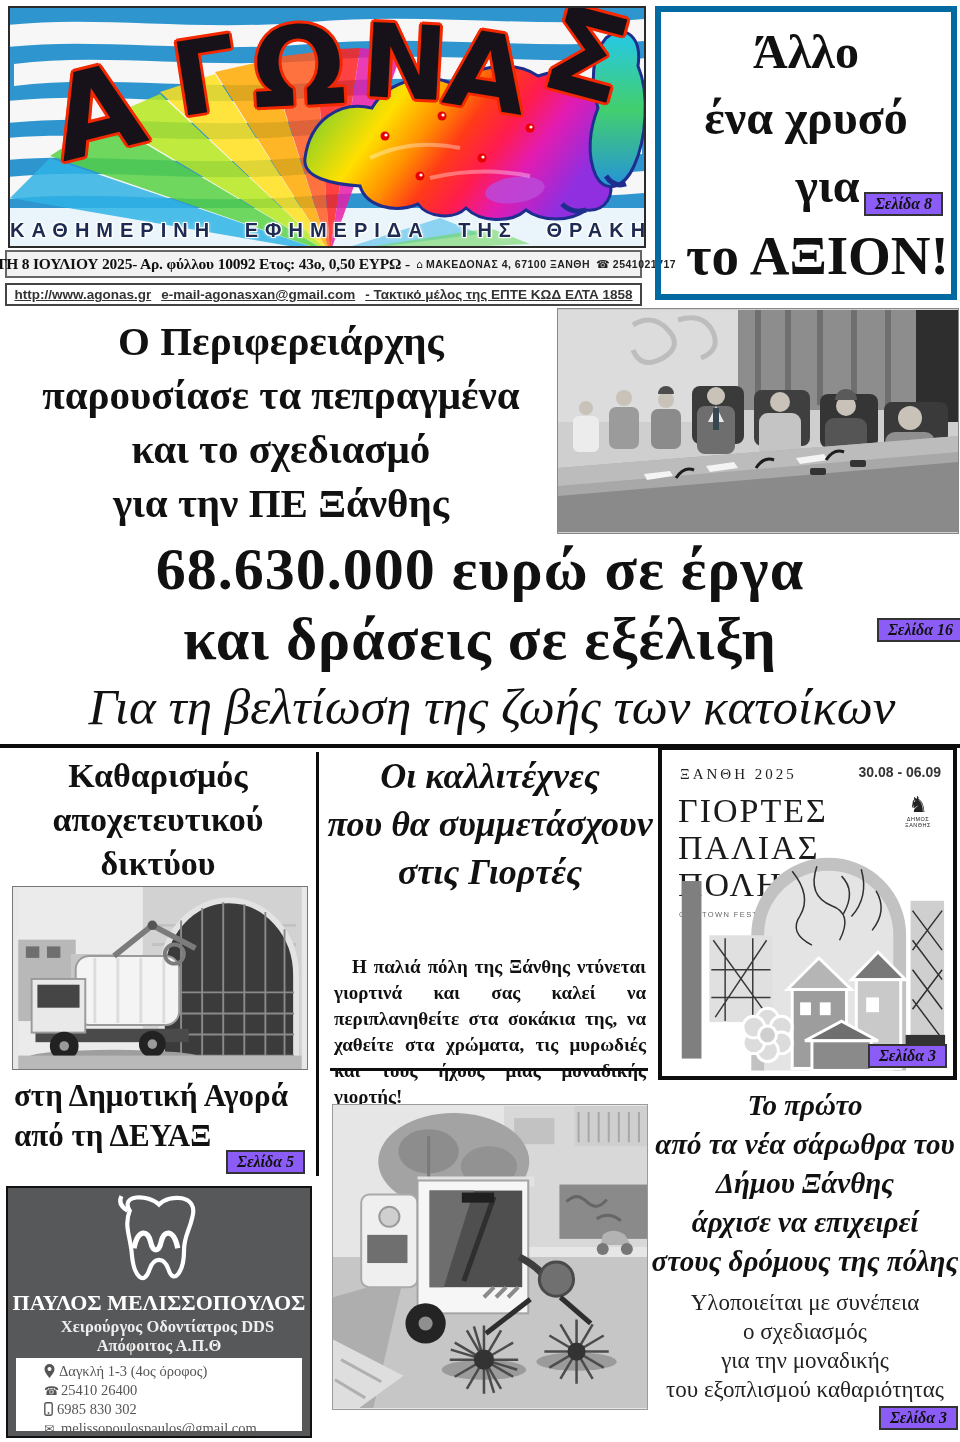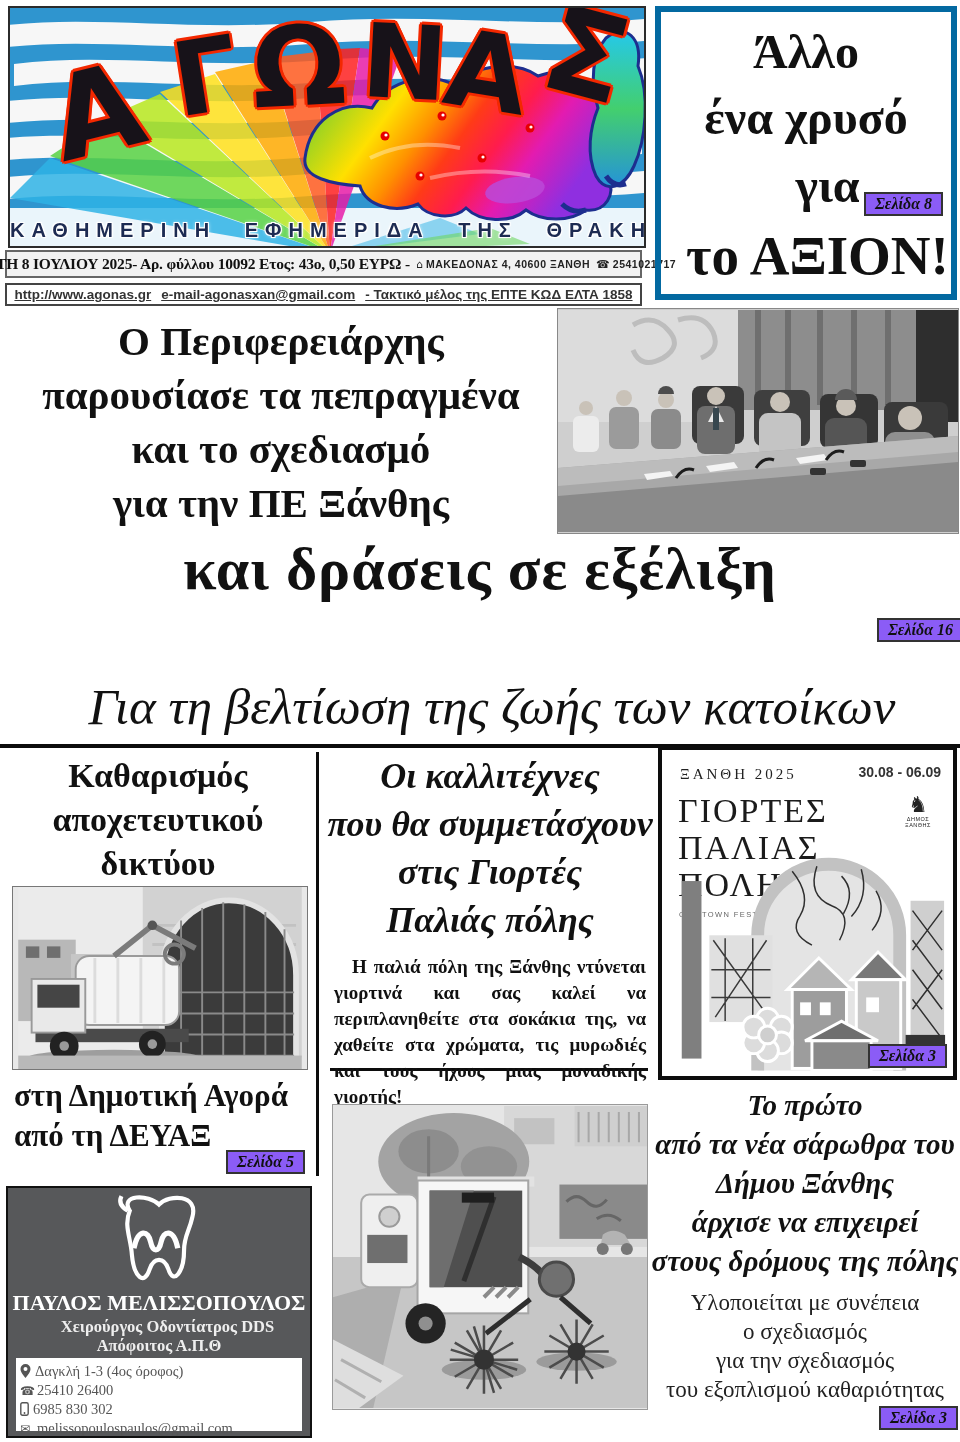--- a/index.html
+++ b/index.html
@@ -73,21 +73,21 @@
   .p-sub{position:absolute;left:17px;top:160px;font-family:"Liberation Sans",sans-serif;font-size:7.5px;
      letter-spacing:1.4px;color:#666;}
   .p-art{position:absolute;left:2px;top:88px;width:287px;height:236px;}
   .p-pref{right:6px;bottom:8px;}
   
   .ad{position:absolute;left:6px;top:1186px;width:306px;height:252px;border:2px solid #111;background:#57585a;box-sizing:border-box;}
   .ad-tooth{position:absolute;left:50%;top:4px;transform:translateX(-50%);}
   .ad-name{position:absolute;left:0;right:0;top:102px;text-align:center;color:#fff;font-weight:bold;font-size:22px;}
   .ad-t1{position:absolute;left:0;right:0;top:129px;text-align:center;color:#eee;font-weight:bold;font-size:16.5px;padding-left:17px;}
   .ad-t2{position:absolute;left:0;right:0;top:148px;text-align:center;color:#eee;font-weight:bold;font-size:16.5px;}
-  .ad-panel{position:absolute;left:8px;right:8px;top:170px;bottom:5px;background:#fff;padding:4px 0 0 4px;box-sizing:border-box;}
+  .ad-panel{position:absolute;left:8px;right:8px;top:170px;bottom:5px;background:#fff;padding:4px 0 0 28px;box-sizing:border-box;}
   .ad-row{font-size:14.5px;color:#555;line-height:18.5px;white-space:nowrap;}
   .ad-row .ic{display:inline-block;width:17px;font-family:"DejaVu Sans",sans-serif;font-size:12px;color:#555;}
   .ad-row svg{vertical-align:-2px;margin-right:4px;}
   
   .br-head{position:absolute;left:650px;top:1086px;width:310px;text-align:center;font-style:italic;
      font-weight:bold;font-size:29px;line-height:39px;}
   .br-body{position:absolute;left:650px;top:1288px;width:310px;text-align:center;font-size:23px;line-height:29px;color:#222;}
 </style>
 </head>
 <body>
@@ -160,21 +160,21 @@
       <span class="L L3">Ν</span>
       <span class="L L4">Α</span>
       <span class="L L5">Σ</span>
     </div>
     <div class="m-sub">ΚΑΘΗΜΕΡΙΝΗ ΕΦΗΜΕΡΙΔΑ ΤΗΣ ΘΡΑΚΗΣ</div>
   </div>
 
   <div class="datebar">
     <span class="d-main">ΤΡΙΤΗ 8 ΙΟΥΛΙΟΥ 2025- Αρ. φύλλου 10092 Ετος: 43ο, 0,50 ΕΥΡΩ -</span>
     <span class="d-ico">⌂</span>
-    <span class="d-addr">ΜΑΚΕΔΟΝΑΣ 4, 40600 ΞΑΝΘΗ</span>
+    <span class="d-addr">ΜΑΚΕΔΟΝΑΣ 4, 67100 ΞΑΝΘΗ</span>
     <span class="d-ico">☎</span>
     <span class="d-addr">2541021717</span>
   </div>
   <div class="infobar">
     <span>http://www.agonas.gr</span>
     <span>e-mail-agonasxan@gmail.com</span>
     <span style="text-decoration:underline;">- Τακτικό μέλος της ΕΠΤΕ ΚΩΔ ΕΛΤΑ 1858</span>
   </div>
 
   <div class="tr-box">
@@ -238,20 +238,21 @@
         <path d="M118,168 q8,-12 18,-8"></path>
           <path d="M198,158 q8,-12 18,-8"></path>
           <path d="M268,150 q8,-12 18,-8"></path>
       </g>
       <rect x="292" y="150" width="16" height="7" rx="2" fill="#333"></rect>
       <rect x="252" y="158" width="16" height="7" rx="2" fill="#333"></rect>
     </svg>
   </div>
 
   <div class="big-head">
+    <div>68.630.000 ευρώ σε έργα</div>
     <div>και δράσεις σε εξέλιξη</div>
   </div>
   <span class="pref" style="right:-4px;top:618px;">Σελίδα 16</span>
 
   <div class="subhead">Για τη βελτίωση της ζωής των κατοίκων</div>
 
   <div class="rule-main"></div>
   <div class="vdiv"></div>
   <div class="mid-rule"></div>
 
@@ -326,21 +327,20 @@
       <div class="ad-row">
         <span class="ic">✉</span><span>melissopoulospaulos@gmail.com</span>
       </div>
     </div>
   </div>
 
   <div class="mid-head">
     <div>Οι καλλιτέχνες</div>
     <div>που θα συμμετάσχουν</div>
     <div>στις Γιορτές</div>
-    <div>Παλιάς πόλης</div>
   </div>
   <div class="mid-body">Η παλιά πόλη της Ξάνθης ντύνεται γιορτινά και σας καλεί να περιπλανηθείτε στα σοκάκια της, να χαθείτε στα χρώματα, τις μυρωδιές και τους ήχους μιας μοναδικής γιορτής!</div>
 
   <div class="mid-photo">
     <svg width="314" height="304" viewBox="0 0 312 300">
       <rect width="312" height="300" fill="#e6e6e6"></rect>
       <rect x="170" y="0" width="142" height="140" fill="#d8d8d8"></rect>
       <rect x="240" y="0" width="72" height="40" fill="#cfcfcf"></rect>
       <path d="M244,6 v30 M254,6 v30 M264,6 v30 M274,6 v30 M284,6 v30 M294,6 v30 M304,6 v30" stroke="#a8a8a8" stroke-width="2"></path>
       <rect x="180" y="12" width="40" height="26" fill="#c2c2c2"></rect>
@@ -444,18 +444,18 @@
   <div class="br-head">
     <div>Το πρώτο</div>
     <div>από τα νέα σάρωθρα του</div>
     <div>Δήμου Ξάνθης</div>
     <div>άρχισε να επιχειρεί</div>
     <div>στους δρόμους της πόλης</div>
   </div>
   <div class="br-body">
     <div>Υλοποιείται με συνέπεια</div>
     <div>ο σχεδιασμός</div>
-    <div>για την σχεδιασμός</div>
+    <div>για την μοναδικής</div>
     <div>του εξοπλισμού καθαριότητας</div>
   </div>
   <span class="pref" style="right:2px;top:1406px;">Σελίδα 3</span>
 
 </div>
 
 </body></html>

